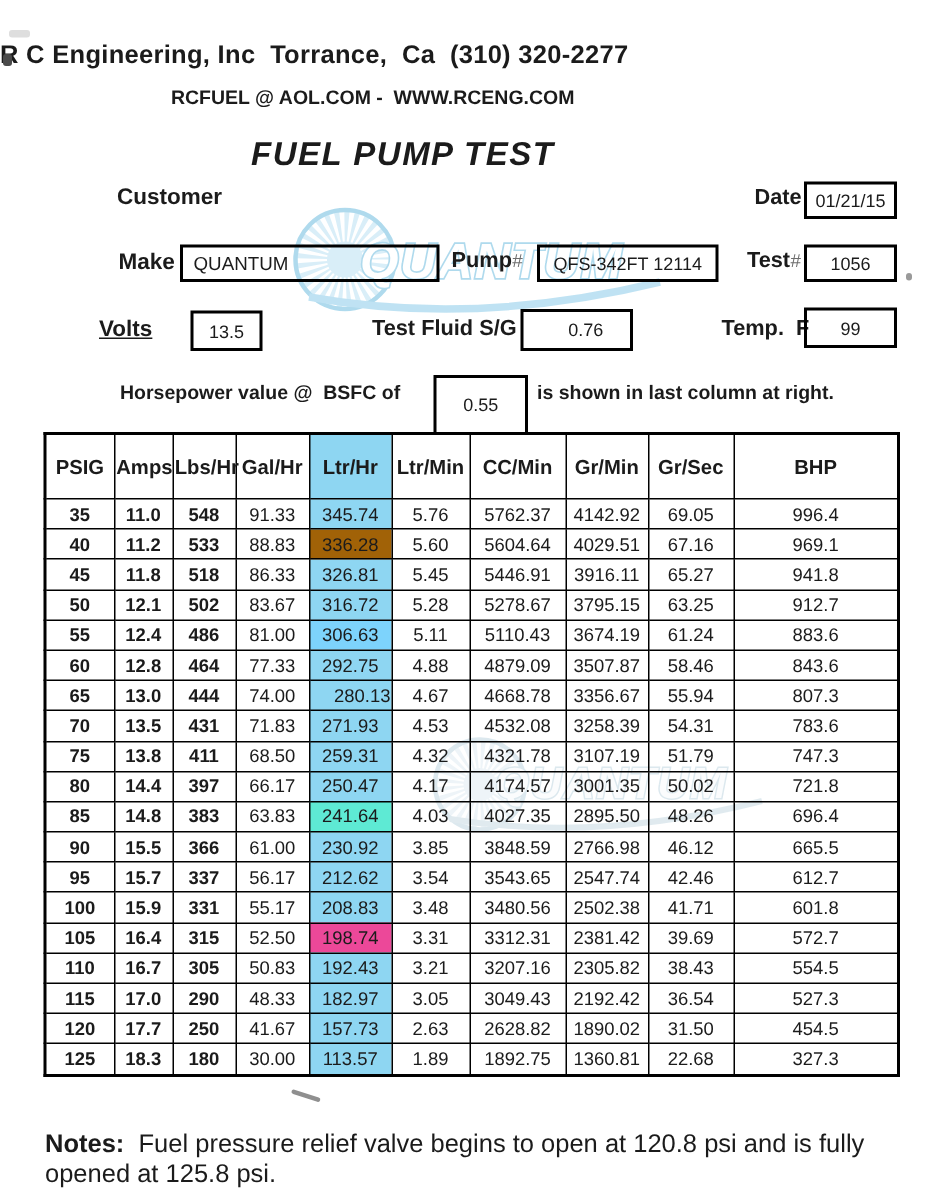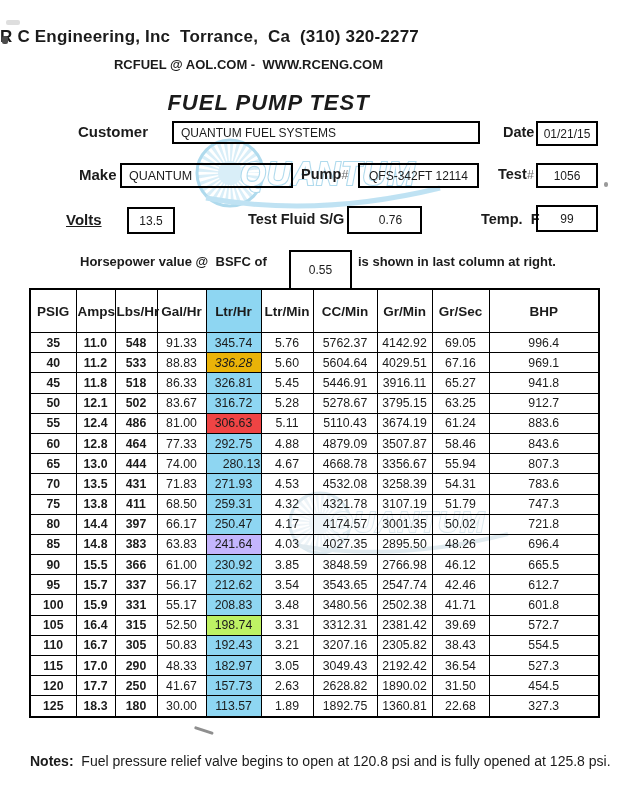--- a/index.html
+++ b/index.html
@@ -16,21 +16,21 @@
   .fbox{border:2px solid #000;background:transparent;display:flex;align-items:center;justify-content:center;
         font-size:12px;box-sizing:border-box;}
   .fbox.left{justify-content:flex-start;padding-left:7px;}
   .z1{z-index:2;}
   .wm{z-index:1;pointer-events:none;}
   table.results{position:absolute;left:29px;top:288px;width:569px;border-collapse:collapse;table-layout:fixed;
         border:2.5px solid #000;z-index:2;}
   table.results th{border:1.5px solid #000;font-size:13.5px;font-weight:bold;height:40px;text-align:center;background:transparent;}
   table.results td{border:1.5px solid #000;font-size:12.3px;height:19.2px;text-align:center;padding:0;background:transparent;}
   table.results td.b{font-weight:bold;}
-  .notes{top:753px;left:30px;font-size:14px;}
+  .notes{top:753px;left:30px;font-size:17px;}
   .notes b{font-weight:bold;}
   .artifact{position:absolute;z-index:3;}
 </style>
 </head>
 <body>
 
 <div class="page">
 
   <svg class="abs wm" style="left:182px;top:130px;opacity:.7;" width="270" height="90" viewBox="0 0 270 90">
     <circle cx="48" cy="43" r="33" fill="#c9e8f6"></circle>
@@ -46,23 +46,20 @@
     <circle cx="42" cy="45" r="30" fill="none" stroke="#9cbfd0" stroke-width="3"></circle>
     <path d="M22 68 Q120 84 230 56" fill="none" stroke="#a9c6d4" stroke-width="4"></path>
     <text x="52" y="54" font-family="Liberation Sans, sans-serif" font-size="29" font-weight="bold" font-style="italic" letter-spacing="1" fill="#f4f8fa" stroke="#9cbfd0" stroke-width="2" paint-order="stroke">QUANTUM</text>
   </svg>
 
   <div class="abs z1 company pre">R C Engineering, Inc  Torrance,  Ca  (310) 320-2277</div>
   <div class="abs z1 contact pre">RCFUEL @ AOL.COM -  WWW.RCENG.COM</div>
   <div class="abs z1 doc-title">FUEL PUMP TEST</div>
 
   <div class="abs z1 lbl-lg" style="left:78px;top:123px;">Customer</div>
-  <div class="abs z1 fbox left" style="left:172px;top:121px;width:308px;height:23px;">
-    <span>QUANTUM FUEL SYSTEMS</span>
-  </div>
   <div class="abs z1 lbl" style="left:503px;top:124px;">Date</div>
   <div class="abs z1 fbox" style="left:536px;top:121px;width:62px;height:25px;">
     <span>01/21/15</span>
   </div>
 
   <div class="abs z1 lbl-lg" style="left:79px;top:166px;">Make</div>
   <div class="abs z1 fbox left" style="left:120px;top:163px;width:173px;height:25px;font-size:12.5px;">
     <span>QUANTUM</span>
   </div>
   <div class="abs z1 lbl" style="left:301px;top:166px;"><span>Pump</span><span class="hash">#</span></div>
@@ -131,21 +128,21 @@
           <td>5762.37</td>
           <td>4142.92</td>
           <td>69.05</td>
           <td>996.4</td>
         </tr>
         <tr>
           <td class="b">40</td>
           <td class="b">11.2</td>
           <td class="b">533</td>
           <td>88.83</td>
-          <td style="background: #eab308; font-style: italic;">336.28</td>
+          <td style="background: #a16207;">336.28</td>
           <td>5.60</td>
           <td>5604.64</td>
           <td>4029.51</td>
           <td>67.16</td>
           <td>969.1</td>
         </tr>
         <tr>
           <td class="b">45</td>
           <td class="b">11.8</td>
           <td class="b">518</td>
@@ -167,21 +164,21 @@
           <td>5278.67</td>
           <td>3795.15</td>
           <td>63.25</td>
           <td>912.7</td>
         </tr>
         <tr>
           <td class="b">55</td>
           <td class="b">12.4</td>
           <td class="b">486</td>
           <td>81.00</td>
-          <td style="background: #ef4444;">306.63</td>
+          <td style="background: #7dd3fc;">306.63</td>
           <td>5.11</td>
           <td>5110.43</td>
           <td>3674.19</td>
           <td>61.24</td>
           <td>883.6</td>
         </tr>
         <tr>
           <td class="b">60</td>
           <td class="b">12.8</td>
           <td class="b">464</td>
@@ -239,21 +236,21 @@
           <td>4174.57</td>
           <td>3001.35</td>
           <td>50.02</td>
           <td>721.8</td>
         </tr>
         <tr>
           <td class="b">85</td>
           <td class="b">14.8</td>
           <td class="b">383</td>
           <td>63.83</td>
-          <td style="background: #c4b5fd;">241.64</td>
+          <td style="background: #5eead4;">241.64</td>
           <td>4.03</td>
           <td>4027.35</td>
           <td>2895.50</td>
           <td>48.26</td>
           <td>696.4</td>
         </tr>
         <tr>
           <td class="b">90</td>
           <td class="b">15.5</td>
           <td class="b">366</td>
@@ -287,21 +284,21 @@
           <td>3480.56</td>
           <td>2502.38</td>
           <td>41.71</td>
           <td>601.8</td>
         </tr>
         <tr>
           <td class="b">105</td>
           <td class="b">16.4</td>
           <td class="b">315</td>
           <td>52.50</td>
-          <td style="background: #bef264;">198.74</td>
+          <td style="background: #ec4899;">198.74</td>
           <td>3.31</td>
           <td>3312.31</td>
           <td>2381.42</td>
           <td>39.69</td>
           <td>572.7</td>
         </tr>
         <tr>
           <td class="b">110</td>
           <td class="b">16.7</td>
           <td class="b">305</td>

